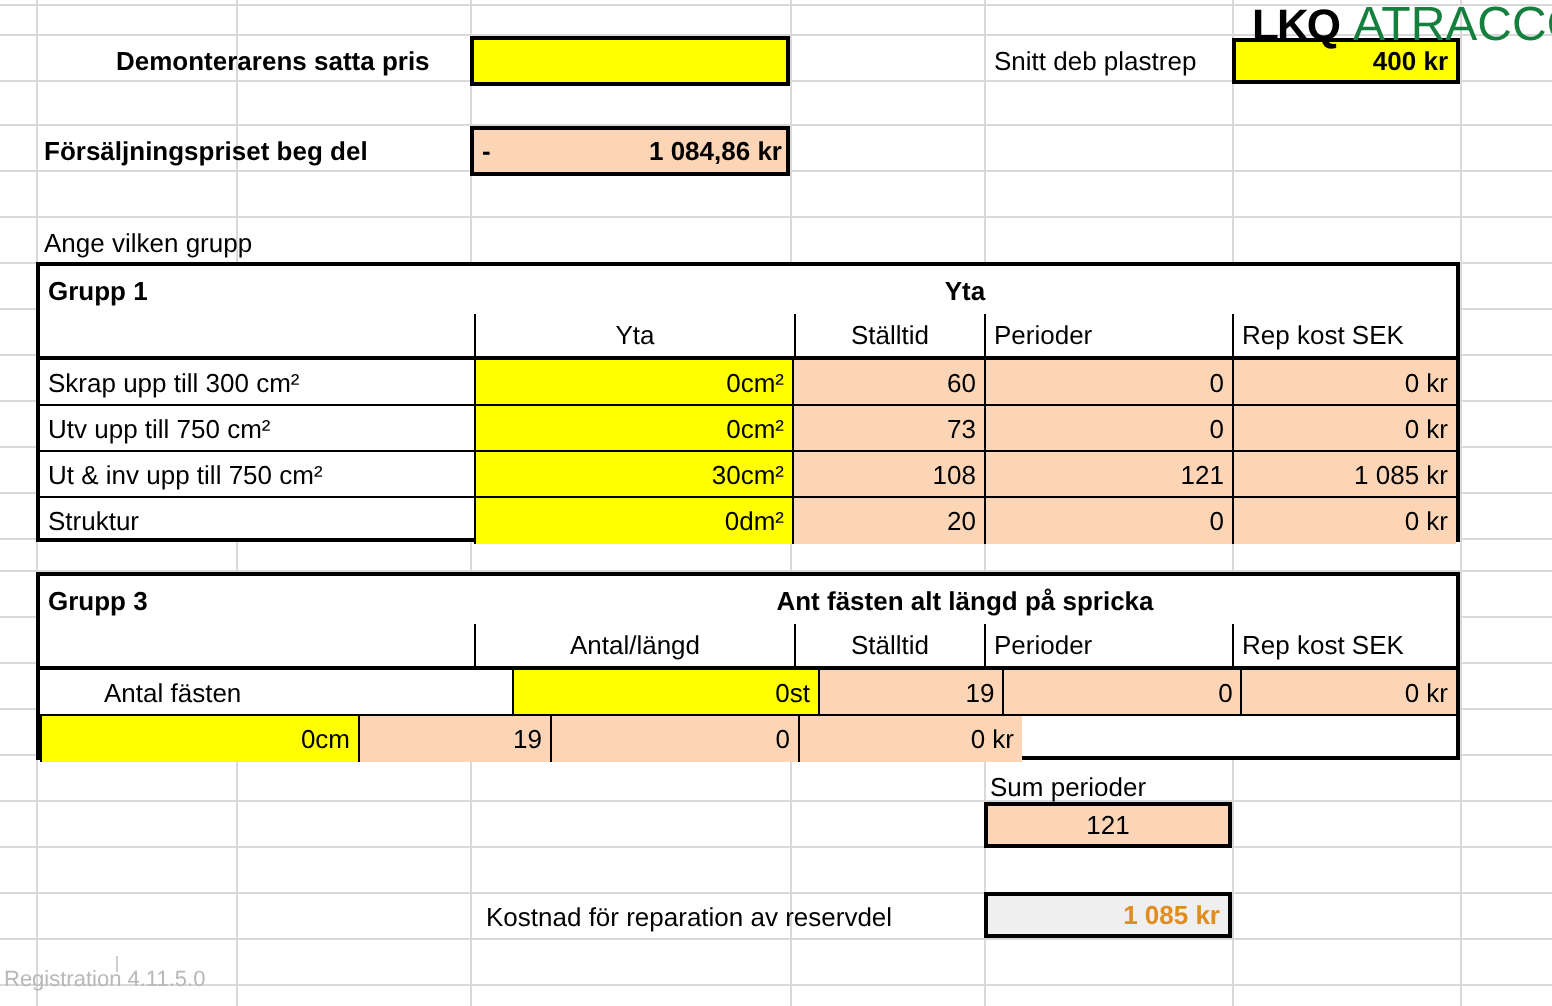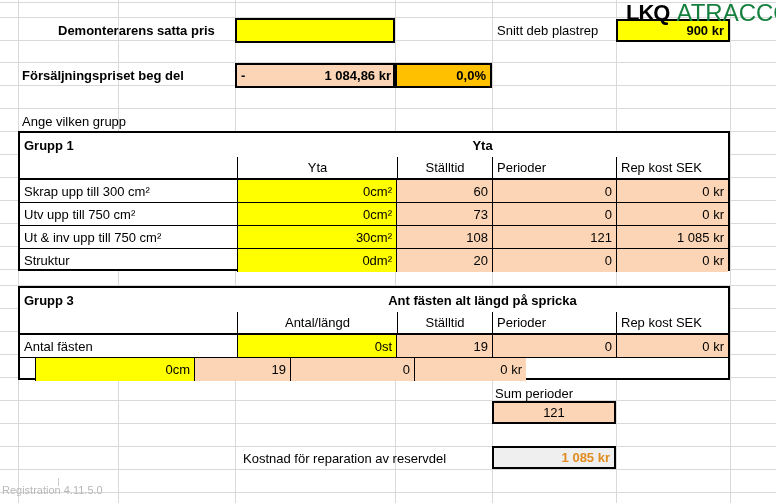--- a/index.html
+++ b/index.html
@@ -140,26 +140,25 @@
 
   <div id="logo" style="left:626px;top:1px;">
     <span class="lkq">LKQ</span>
     <span class="atracco">ATRACCO</span>
   </div>
 
   <div class="abs lbl bold" style="left:22px;top:20px;height:21px;padding-left:36px;">Demonterarens satta pris</div>
   <div class="abs cell yellow r" style="left:235px;top:18px;width:160px;height:25px;"></div>
 
   <div class="abs lbl" style="left:497px;top:20px;height:21px;">Snitt deb plastrep</div>
-  <div class="abs cell yellow r bold" style="left:616px;top:19px;width:114px;height:23px;">900 kr</div>
+  <div class="abs cell yellow r bold" style="left:616px;top:19px;width:114px;height:23px;">400 kr</div>
 
   <div class="abs lbl bold" style="left:22px;top:65px;height:21px;">Försäljningspriset beg del</div>
   <div class="abs cell peach l bold" style="left:235px;top:63px;width:160px;height:25px;">-</div>
   <div class="abs cell r bold" style="left:235px;top:63px;width:160px;height:25px;background:transparent;border:none;pointer-events:none;">1 084,86 kr</div>
-  <div class="abs cell amber r bold" style="left:395px;top:63px;width:97px;height:25px;">0,0%</div>
 
   <div class="abs lbl" style="left:22px;top:111px;height:20px;">Ange vilken grupp</div>
 
   <div class="tbl" id="grupp1-table" style="left:18px;top:131px;width:712px;height:140px;">
 
     <div class="trow" style="height:24px;">
       <div class="tc l w-name bold" style="width:217px;">Grupp 1</div>
       <div class="tc c bold" style="width:491px;">Yta</div>
     </div>
 
@@ -212,30 +211,30 @@
     </div>
 
     <div class="trow bb" style="height:23px;">
       <div class="tc l" style="width:217px;"></div>
       <div class="tc c bl" style="width:160px;">Antal/längd</div>
       <div class="tc c bl" style="width:95px;">Ställtid</div>
       <div class="tc l bl" style="width:124px;">Perioder</div>
       <div class="tc l bl" style="width:112px;">Rep kost SEK</div>
     </div>
 
-    <div class="trow bbthin" style="height:23px;">
+    <div class="trow bbthin" style="height:23px;padding-left:28px;">
       <div class="tc l" style="width:217px;">Antal fästen</div>
       <div class="tc r yellow" style="width:160px;border-width:0 1px 0 1px;border-style:solid;border-color:#000;">0st</div>
       <div class="tc r peach-plain" style="width:95px;">19</div>
       <div class="tc r peach-plain bl" style="width:124px;">0</div>
       <div class="tc r peach-plain bl" style="width:112px;">0 kr</div>
     </div>
 
     <div class="trow" style="height:23px;">
-      <div class="tc r yellow" style="width:160px;border-width:0 1px 0 1px;border-style:solid;border-color:#000;margin-left:15px;">0cm</div>
+      <div class="tc r yellow" style="width:160px;border-width:0 1px 0 1px;border-style:solid;border-color:#000;">0cm</div>
       <div class="tc r peach-plain" style="width:95px;">19</div>
       <div class="tc r peach-plain bl" style="width:124px;">0</div>
       <div class="tc r peach-plain bl" style="width:112px;">0 kr</div>
     </div>
   </div>
 
   <div class="abs lbl" style="left:495px;top:383px;height:20px;">Sum perioder</div>
   <div class="abs cell peach c" style="left:492px;top:401px;width:124px;height:23px;">121</div>
 
   <div class="abs lbl" style="left:243px;top:448px;height:20px;">Kostnad för reparation av reservdel</div>

